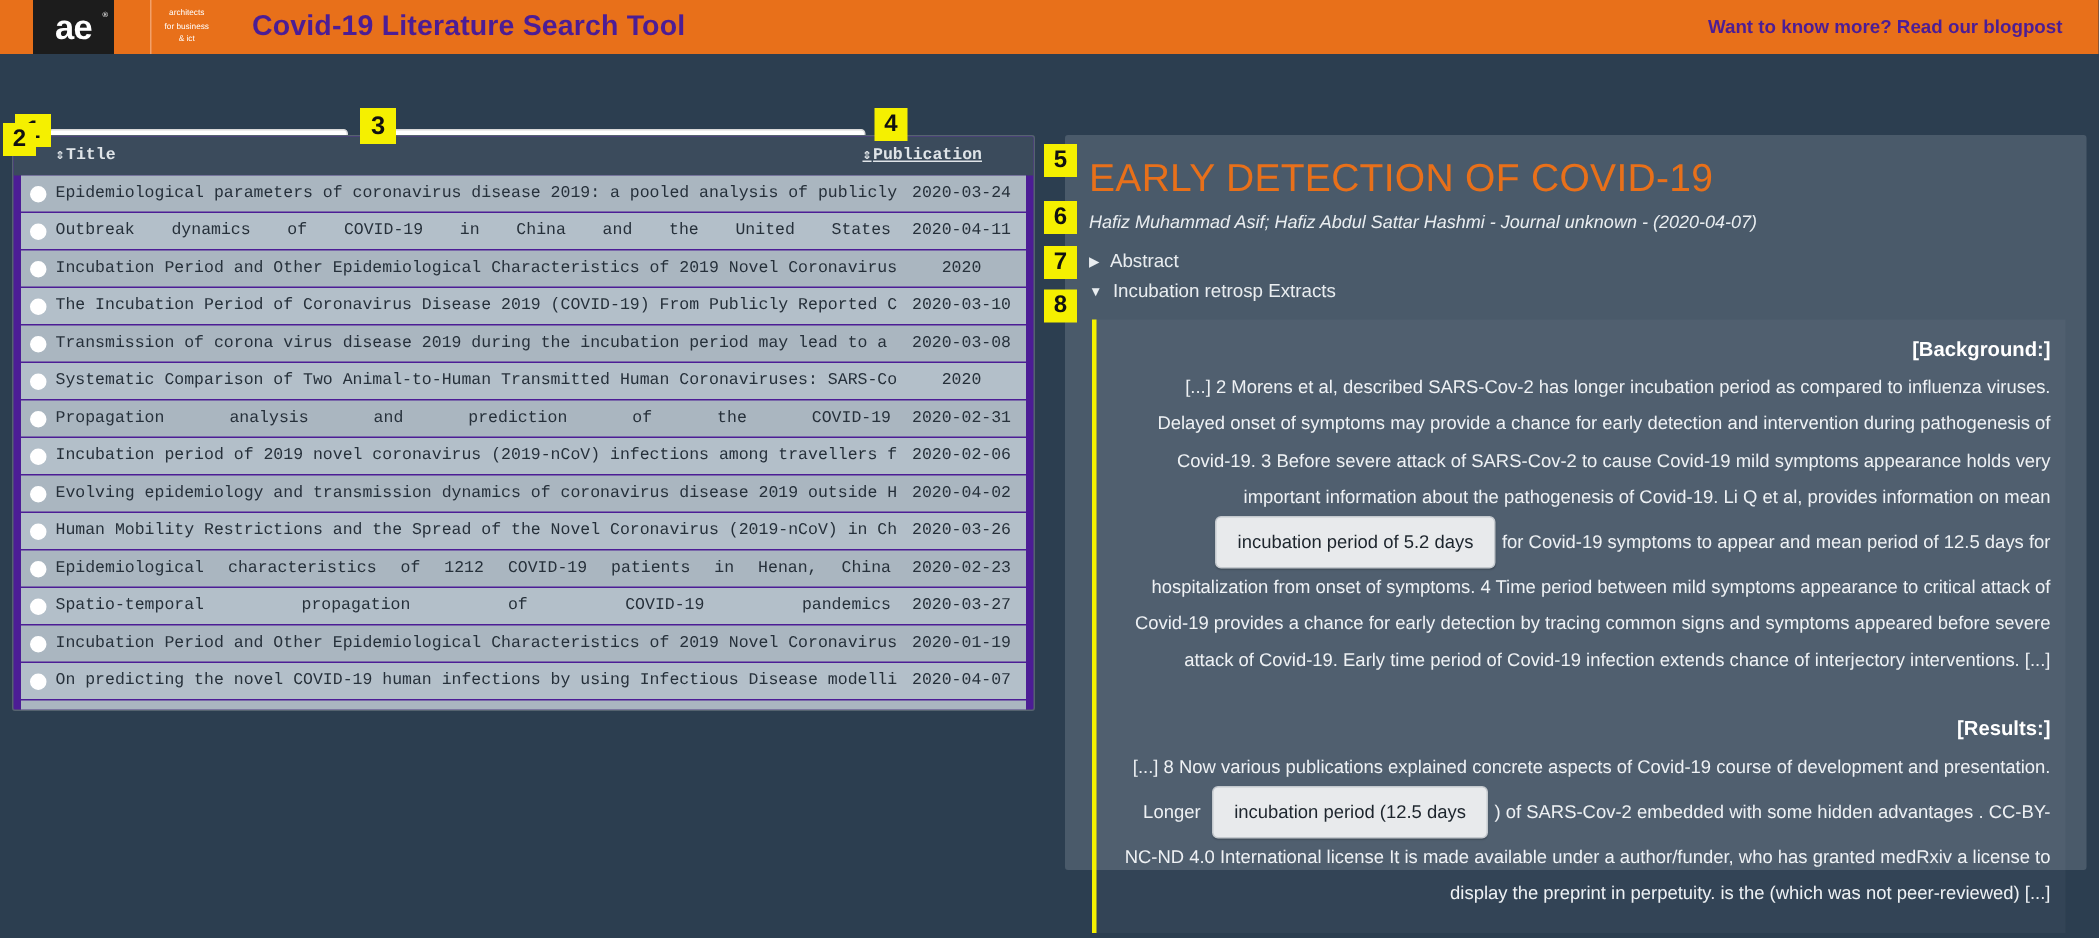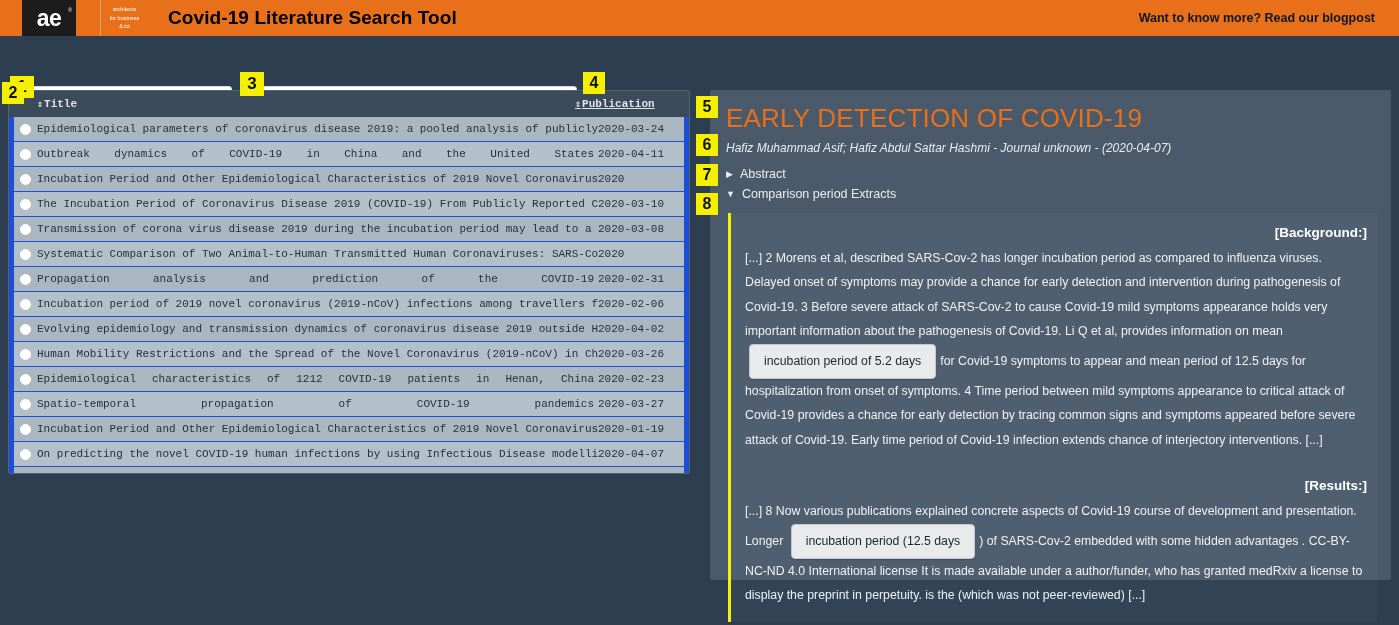--- a/index.html
+++ b/index.html
@@ -32,25 +32,25 @@
     position: absolute; right: 4px; top: 7px; color: #fff; font-size: 5px;
   }
   #logo-tag {
     width: 50px; height: 36px; background: #e8701a;
     border-left: 1px solid #f2a06a;
     display: flex; flex-direction: column; align-items: center; justify-content: center;
     color: #fff; font-size: 5.5px; line-height: 1.55; text-align: center;
     padding-right: 2px;
   }
   #app-title {
-    margin-left: 18px; color: #000000; font-size: 19px; font-weight: bold;
+    margin-left: 18px; color: #4c1d95; font-size: 19px; font-weight: bold;
     letter-spacing: 0.1px;
   }
   #blog-link {
-    margin-left: auto; margin-right: 24px; color: #0f172a;
+    margin-left: auto; margin-right: 24px; color: #4c1d95;
     font-size: 12.5px; font-weight: bold; text-decoration: none;
   }
 
   
   #filterbar {
     position: absolute; left: 0; top: 36px; width: 1399px; height: 52px;
   }
   .marker {
     position: absolute; background: #f5f000; color: #111;
     font-weight: bold; font-family: "Liberation Sans", sans-serif;
@@ -80,21 +80,21 @@
   #results-badge {
     position: absolute; left: 591px; top: 55px; height: 20px;
     background: #e8701a; color: #fff; border-radius: 10px;
     font-size: 11.5px; font-weight: bold;
     display: flex; align-items: center; padding: 0 10px;
   }
 
   
   #table-wrap {
     position: absolute; left: 8px; top: 90px; width: 682px; height: 384px;
-    background: #1d4ed8; border: 1px solid #55636f; border-radius: 2px;
+    background: #4c1d95; border: 1px solid #55636f; border-radius: 2px;
     overflow: hidden;
   }
   #thead {
     height: 26px; background: #3b4b5c;
     display: flex; align-items: center;
     color: #dfe4e8; font-family: "Liberation Mono", monospace;
     font-size: 11px; font-weight: bold;
     padding: 0 6px;
   }
   #thead .sort { margin-right: 1px; font-size: 10px; }
@@ -114,21 +114,21 @@
     width: 11px; height: 11px; border-radius: 50%;
     background: #ffffff; border: 1px solid #ffffff;
     margin-left: 6px; margin-right: 6px; flex: none;
   }
   .trow .tt {
     flex: 1; white-space: nowrap; overflow: hidden;
     text-align: justify; text-align-last: justify;
     padding-right: 4px;
   }
   .trow .tp {
-    width: 86px; text-align: left; padding-right: 0; flex: none;
+    width: 86px; text-align: center; padding-right: 0; flex: none;
     white-space: nowrap;
   }
 
   
   #right-panel {
     position: absolute; left: 710px; top: 90px; width: 681px; height: 490px;
     background: #4a5a6a; border-radius: 2px;
     padding: 12px 14px 0 16px;
   }
   #doc-title {
@@ -150,21 +150,21 @@
     padding: 8px 10px 14px 14px;
     background: rgba(255,255,255,0.035);
   }
   .sec-head {
     color: #ffffff; font-size: 13.5px; font-weight: bold;
     margin: 4px 0 6px 0;
     text-align: right;
   }
   .sec-body {
     color: #eef1f4; font-size: 12.3px; line-height: 2.0;
-    text-align: left;
+    text-align: right;
   }
   .hl {
     background: #e8eaec; color: #1d252d; border: 1px solid #c4c9ce;
     border-radius: 4px; padding: 4px 14px; font-size: 12.3px;
     white-space: nowrap; margin: 0 4px;
     box-shadow: 0 1px 1px rgba(0,0,0,0.18);
     display: inline-block;
   }
   .spacer-gap { height: 22px; }
 </style>
@@ -333,21 +333,21 @@
   <div id="doc-title">EARLY DETECTION OF COVID-19</div>
   <div id="doc-meta">Hafiz Muhammad Asif; Hafiz Abdul Sattar Hashmi - Journal unknown - (2020-04-07)</div>
 
   <div class="disclosure">
     <span class="tri">▶</span>
     <span>Abstract</span>
   </div>
 
   <div class="disclosure" style="margin-top:6px;">
     <span class="tri">▼</span>
-    <span>Comparison period Extracts</span>
+    <span>Incubation retrosp Extracts</span>
   </div>
 
   <div id="extract-block">
       <div class="sec-head">[Background:]</div>
       <div class="sec-body">[...] 2 Morens et al, described SARS-Cov-2 has longer incubation period as compared to influenza viruses. Delayed onset of symptoms may provide a chance for early detection and intervention during pathogenesis of Covid-19. 3 Before severe attack of SARS-Cov-2 to cause Covid-19 mild symptoms appearance holds very important information about the pathogenesis of Covid-19. Li Q et al, provides information on mean <span class="hl">incubation period of 5.2 days</span>for Covid-19 symptoms to appear and mean period of 12.5 days for hospitalization from onset of symptoms. 4 Time period between mild symptoms appearance to critical attack of Covid-19 provides a chance for early detection by tracing common signs and symptoms appeared before severe attack of Covid-19. Early time period of Covid-19 infection extends chance of interjectory interventions. [...] </div>
       <div class="spacer-gap"></div>
       <div class="sec-head">[Results:]</div>
       <div class="sec-body">[...] 8 Now various publications explained concrete aspects of Covid-19 course of development and presentation. Longer <span class="hl">incubation period (12.5 days</span>) of SARS-Cov-2 embedded with some hidden advantages . CC-BY-NC-ND 4.0 International license It is made available under a author/funder, who has granted medRxiv a license to display the preprint in perpetuity. is the (which was not peer-reviewed) [...] </div>
     </div>
 </div>

